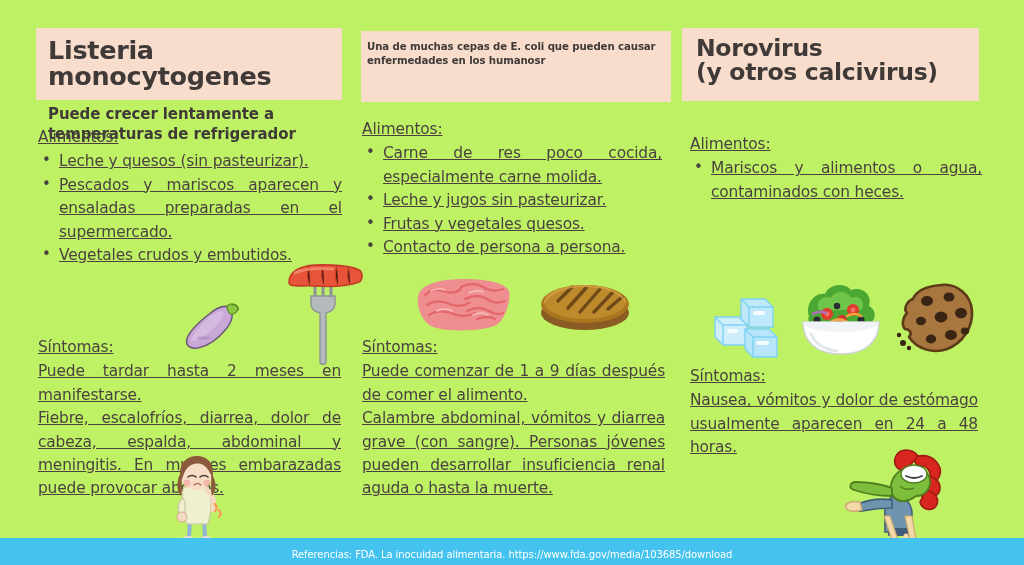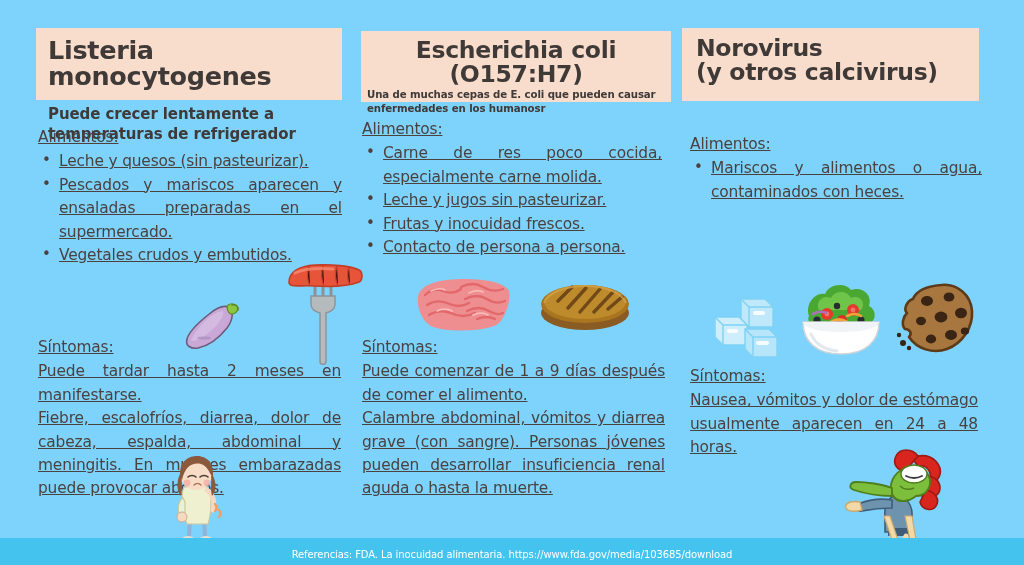--- a/index.html
+++ b/index.html
@@ -158,21 +158,21 @@
   
   #illus-cookie { left: 897px; top: 281px; width: 78px; height: 74px; }
   
   #illus-sick-rooster { left: 842px; top: 440px; width: 106px; height: 102px; }
 
   svg { display: block; overflow: visible; }
 </style>
 </head>
 <body style="background: rgb(234, 127, 155);">
 
-<div id="poster" style="background: #7dd3fc;">
+<div id="poster" style="background: #bef264;">
 
   <div class="column" id="col-listeria">
     <div class="header-box" id="header-listeria" style="background: rgb(248, 221, 204);">
       <div class="disease-title" id="title-listeria">Listeria monocytogenes</div>
       <div class="disease-subtitle" id="subtitle-listeria">Puede crecer lentamente a temperaturas de refrigerador</div>
     </div>
   </div>
 
   <div class="body-block" id="body-listeria-food" style="color: rgb(75, 66, 64);">
     <span class="section-label">Alimentos:</span>
@@ -236,31 +236,30 @@
       <path d="M31 33 C33 31 36 31 38 33" fill="none" stroke="#b0705c" stroke-width="1.4" stroke-linecap="round"></path>
       <circle cx="24" cy="31" r="3.4" fill="#f4a7a0" opacity="0.7"></circle>
       <circle cx="44" cy="31" r="3.4" fill="#f4a7a0" opacity="0.7"></circle>
       <path d="M52 52 q3 4 0 7" fill="none" stroke="#f79a5a" stroke-width="2.2" stroke-linecap="round"></path>
       <path d="M56 58 q3 4 0 7" fill="none" stroke="#f79a5a" stroke-width="2.2" stroke-linecap="round"></path>
     </svg>
   </div>
 
   <div class="column" id="col-ecoli">
     <div class="header-box" id="header-ecoli" style="background: rgb(248, 221, 204);">
-      <div class="disease-title" id="title-ecoli">Escherichia coli (O157:H7)</div>
       <div class="disease-subtitle" id="subtitle-ecoli">Una de muchas cepas de E. coli que pueden causar enfermedades en los humanosr</div>
     </div>
   </div>
 
   <div class="body-block" id="body-ecoli-food" style="color: rgb(75, 66, 64);">
     <span class="section-label">Alimentos:</span>
     <ul class="food-list">
       <li>Carne de res poco cocida, especialmente carne molida.</li>
       <li>Leche y jugos sin pasteurizar.</li>
-      <li>Frutas y inocuidad frescos.</li>
+      <li>Frutas y vegetales quesos.</li>
       <li>Contacto de persona a persona.</li>
     </ul>
   </div>
 
   <div class="body-block" id="body-ecoli-symp" style="color: rgb(75, 66, 64);">
     <span class="section-label">Síntomas:</span>
     <p class="para">Puede comenzar de 1 a 9 días después de comer el alimento.</p>
     <p class="para">Calambre abdominal, vómitos y diarrea grave (con sangre). Personas jóvenes pueden desarrollar insuficiencia renal aguda o hasta la muerte.</p>
   </div>
 

